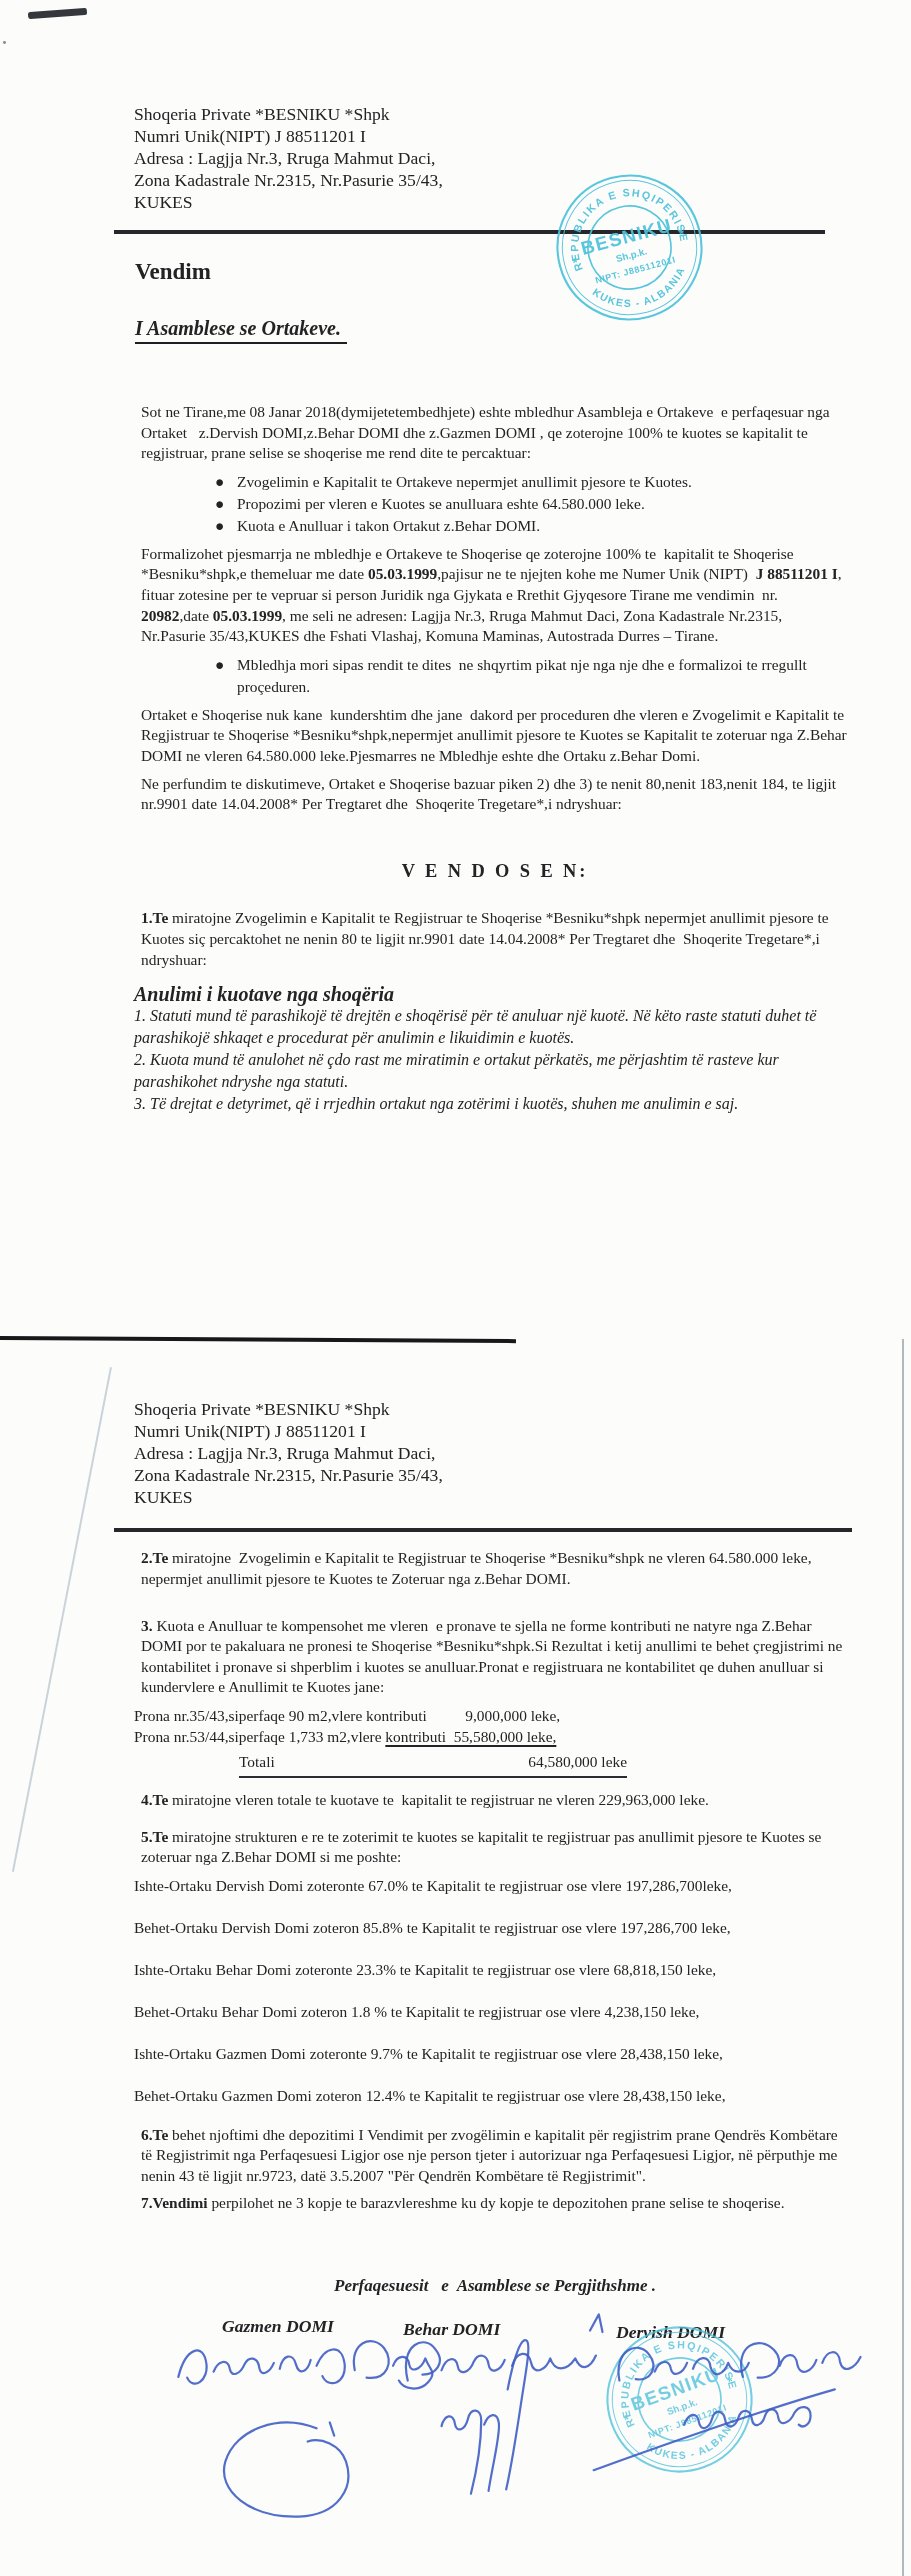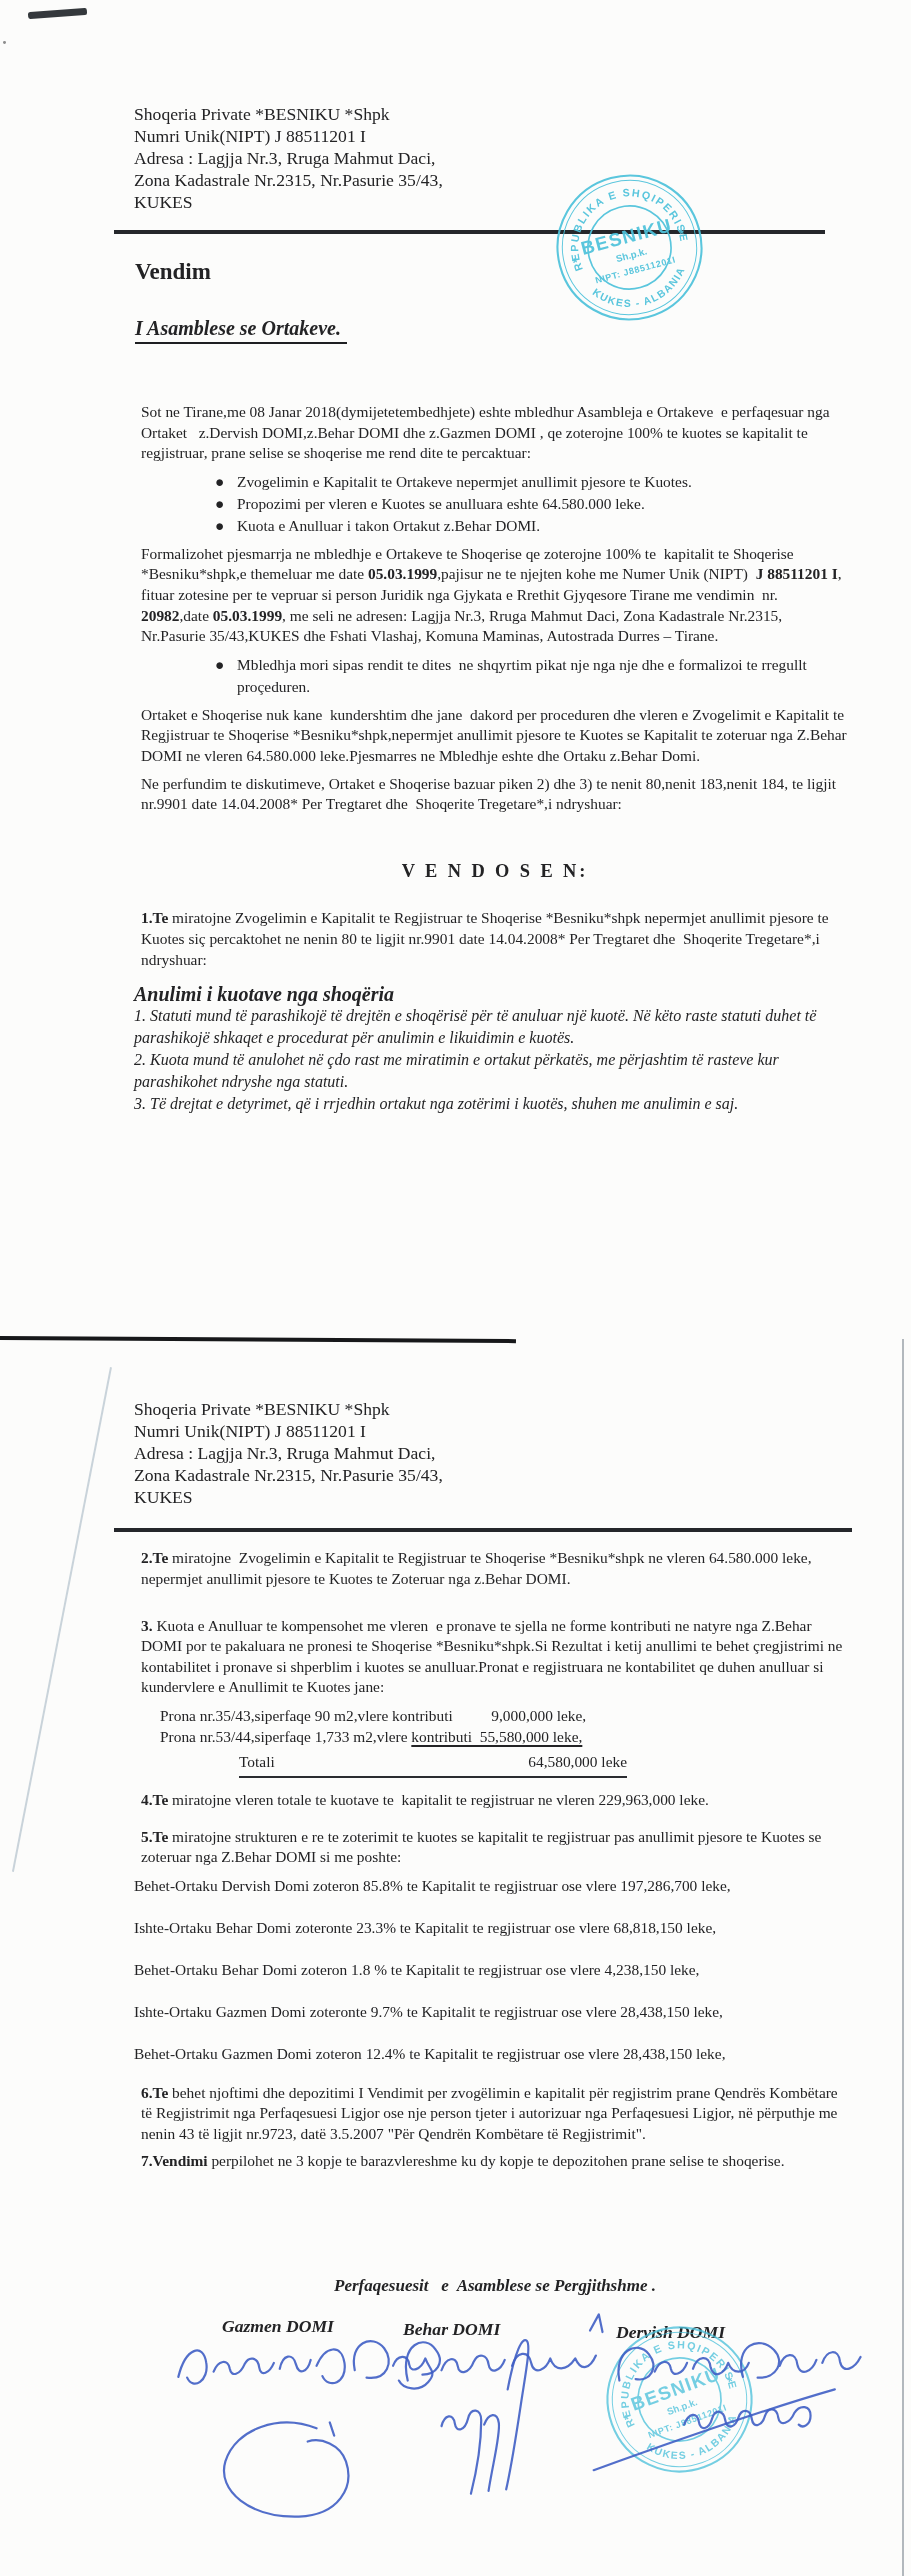--- a/index.html
+++ b/index.html
@@ -30,21 +30,21 @@
   .body{width:722px;font-size:15.4px;line-height:20.6px;}
   .para{margin:7px;white-space:pre-wrap;}
   .bullet{display:flex;line-height:22px;}
   .bullet .dot{flex:none;margin-left:81px;width:22px;font-size:15.4px;}
   .bullet .bt{flex:1;white-space:pre-wrap;}
   .b{font-weight:bold;}
   .u{text-decoration:underline;text-decoration-thickness:1.5px;text-underline-offset:2.9px;}
   .vendosen{font-size:18.4px;font-weight:bold;letter-spacing:2.9px;text-align:center;margin-bottom:25px;}
   .anulimi-h{font-size:20px;font-weight:bold;font-style:italic;margin-top:13.2px;line-height:22px;}
   .legal{font-size:16px;font-style:italic;line-height:22px;white-space:pre-wrap;margin:0;}
-  .prona{white-space:pre-wrap;line-height:21px;margin-left:26px;}
+  .prona{white-space:pre-wrap;line-height:21px;}
   .totali-row{margin-left:105px;width:388px;display:flex;justify-content:space-between;border-bottom:2.2px solid #2a2c30;padding-bottom:3.7px;margin-top:4.4px;line-height:21px;}
   .own{white-space:nowrap;line-height:21px;margin-bottom:21px;}
   .sig-title{width:722px;text-align:center;font-size:17px;font-weight:bold;font-style:italic;white-space:pre-wrap;}
   .sig-name{font-size:17.6px;font-weight:bold;font-style:italic;white-space:nowrap;}
   
   .stamp-svg{overflow:visible;}
   .st{fill:none;stroke:var(--stamp);}
   .sf{fill:var(--stamp);font-family:"Liberation Sans",sans-serif;font-weight:700;}
   .arcT{font-size:15.5px;letter-spacing:2.5px;}
   .arcB{font-size:15px;letter-spacing:2px;}
@@ -146,20 +146,21 @@
     <p class="para" style="margin-top:26.5px;"><span class="b">3.</span><span> Kuota e Anulluar te kompensohet me vleren  e pronave te sjella ne forme kontributi ne natyre nga Z.Behar DOMI por te pakaluara ne pronesi te Shoqerise *Besniku*shpk.Si Rezultat i ketij anullimi te behet çregjistrimi ne kontabilitet i pronave si shperblim i kuotes se anulluar.Pronat e regjistruara ne kontabilitet qe duhen anulluar si kundervlere e Anullimit te Kuotes jane:</span></p>
     <div class="prona" style="margin-top:4.4px;">Prona nr.35/43,siperfaqe 90 m2,vlere kontributi          9,000,000 leke,</div>
     <div class="prona"><span>Prona nr.53/44,siperfaqe 1,733 m2,vlere </span><span class="u">kontributi  55,580,000 leke,</span></div>
     <div class="totali-row">
       <span>Totali</span>
       <span>64,580,000 leke</span>
     </div>
     <p class="para" style="margin-top:11.8px;"><span class="b">4.Te</span><span> miratojne vleren totale te kuotave te  kapitalit te regjistruar ne vleren 229,963,000 leke.</span></p>
     <p class="para" style="margin-top:16px;"><span class="b">5.Te</span><span> miratojne strukturen e re te zoterimit te kuotes se kapitalit te regjistruar pas anullimit pjesore te Kuotes se zoteruar nga Z.Behar DOMI si me poshte:</span></p>
     <div style="margin-top:2.9px;">
+      <div class="own">Ishte-Ortaku Dervish Domi zoteronte 67.0% te Kapitalit te regjistruar ose vlere 197,286,700leke,</div>
       <div class="own">Behet-Ortaku Dervish Domi zoteron 85.8% te Kapitalit te regjistruar ose vlere 197,286,700 leke,</div>
       <div class="own">Ishte-Ortaku Behar  Domi zoteronte   23.3% te Kapitalit te regjistruar ose vlere 68,818,150 leke,</div>
       <div class="own">Behet-Ortaku Behar  Domi zoteron  1.8 % te Kapitalit te regjistruar ose vlere 4,238,150  leke,</div>
       <div class="own">Ishte-Ortaku Gazmen  Domi zoteronte 9.7% te Kapitalit te regjistruar ose vlere  28,438,150 leke,</div>
       <div class="own">Behet-Ortaku Gazmen  Domi zoteron 12.4% te Kapitalit te regjistruar ose vlere 28,438,150 leke,</div>
     </div>
     <p class="para" style="margin-top:-2.2px;"><span class="b">6.Te</span><span> behet njoftimi dhe depozitimi I Vendimit per zvogëlimin e kapitalit për regjistrim prane Qendrës Kombëtare të Regjistrimit nga Perfaqesuesi Ligjor ose nje person tjeter i autorizuar nga Perfaqesuesi Ligjor, në përputhje me nenin 43 të ligjit nr.9723, datë 3.5.2007 "Për Qendrën Kombëtare të Regjistrimit".</span></p>
     <p class="para" style="margin-top:5.9px;"><span class="b">7.Vendimi</span><span> perpilohet ne 3 kopje te barazvlereshme ku dy kopje te depozitohen prane selise te shoqerise.</span></p>
   </div>
 

